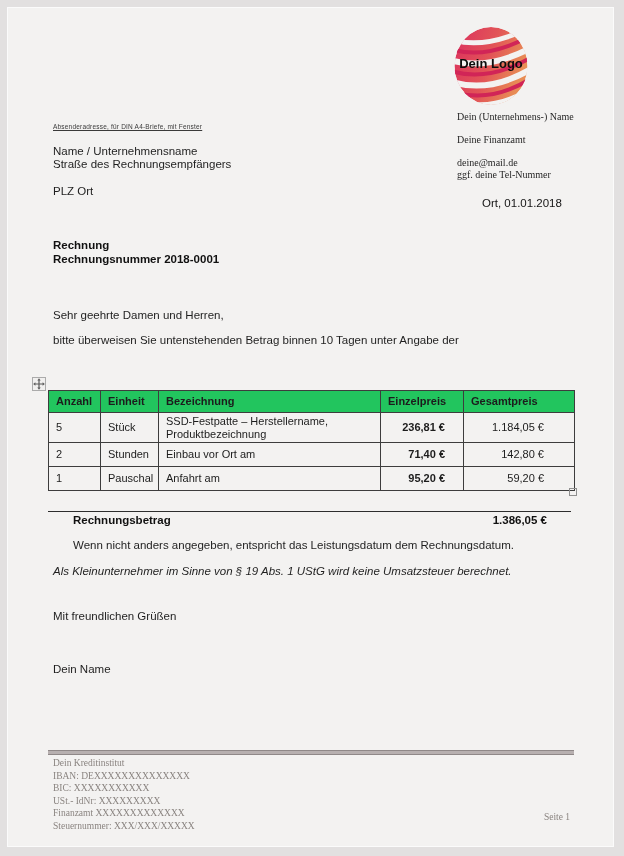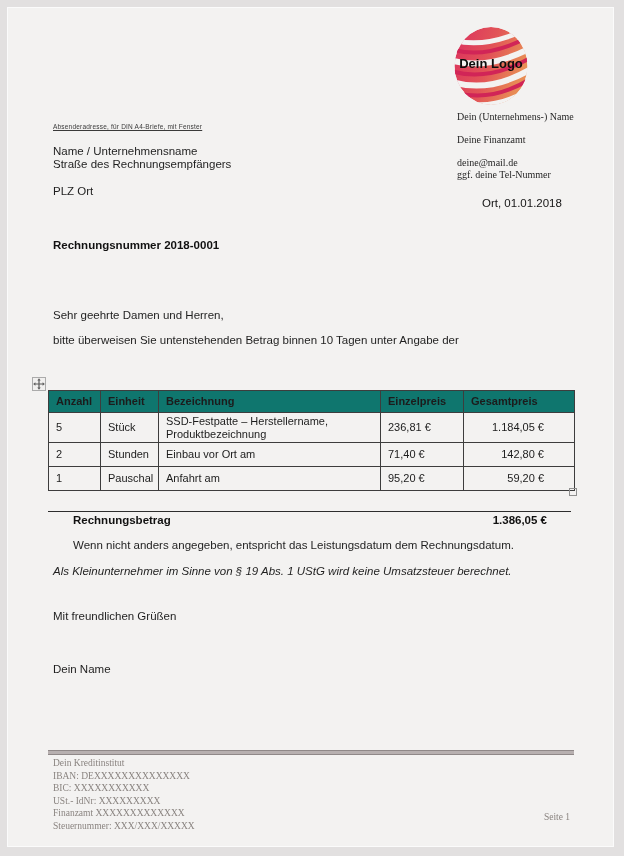--- a/index.html
+++ b/index.html
@@ -43,25 +43,25 @@
   .title{left:53px;top:238px;font-size:11.5px;font-weight:bold;line-height:14px;color:#111;}
   .greeting{left:53px;top:309px;font-size:11.5px;}
   .intro{left:53px;top:334px;font-size:11.5px;line-height:13.5px;width:490px;}
 
   
   .items{left:48px;top:390px;border-collapse:collapse;table-layout:fixed;width:526px;font-size:11px;}
   .items th,.items td{
     border:1px solid #3d3d3d;padding:2px 5px 2px 7px;
     vertical-align:middle;text-align:left;line-height:12.5px;color:#1c1c1c;
   }
-  .items th{background:#0f766e;font-weight:bold;height:17px;font-size:11px;}
+  .items th{background:#22c55e;font-weight:bold;height:17px;font-size:11px;}
   .items td{height:19px;}
   .items tr.r1 td{height:24px;}
   .items td.num{padding-left:7px;}
-  .items td.price1{padding-right:8px;}
+  .items td.price1{text-align:right;padding-right:18px;font-weight:bold;}
   .items td.price2{text-align:right;padding-right:30px;}
 
   .move-handle{left:32px;top:377px;width:14px;height:14px;}
   .resize-handle{left:569px;top:488px;width:6px;height:6px;border:1px solid #8f8f8f;background:transparent;}
 
   
   .sum-rule{left:48px;top:511px;width:523px;height:0;border-top:1px solid #2d2d2d;}
   .sum-row{left:44px;top:514px;width:523px;height:15px;margin-left:24px;}
   .sum-label{position:absolute;left:5px;top:0;font-size:11.5px;font-weight:bold;color:#111;}
   .sum-amount{position:absolute;right:44px;top:0;font-size:11.5px;font-weight:bold;color:#111;}
@@ -115,20 +115,21 @@
 <div class="abs serif s-email">deine@mail.de</div>
 <div class="abs serif s-phone">ggf. deine Tel-Nummer</div>
 <div class="abs s-date">Ort, 01.01.2018</div>
 
 <div class="abs window-note">Absenderadresse, für DIN A4-Briefe, mit Fenster</div>
 <div class="abs r-name">Name / Unternehmensname</div>
 <div class="abs r-street">Straße des Rechnungsempfängers</div>
 <div class="abs r-city">PLZ Ort</div>
 
 <div class="abs title">
+  <div>Rechnung</div>
   <div>Rechnungsnummer 2018-0001</div>
 </div>
 
 <div class="abs greeting">Sehr geehrte Damen und Herren,</div>
 <div class="abs intro">
   <div>bitte überweisen Sie untenstehenden Betrag binnen 10 Tagen unter Angabe der</div>
 </div>
 
 <div class="abs move-handle">
   <svg width="14" height="14" viewBox="0 0 14 14">

